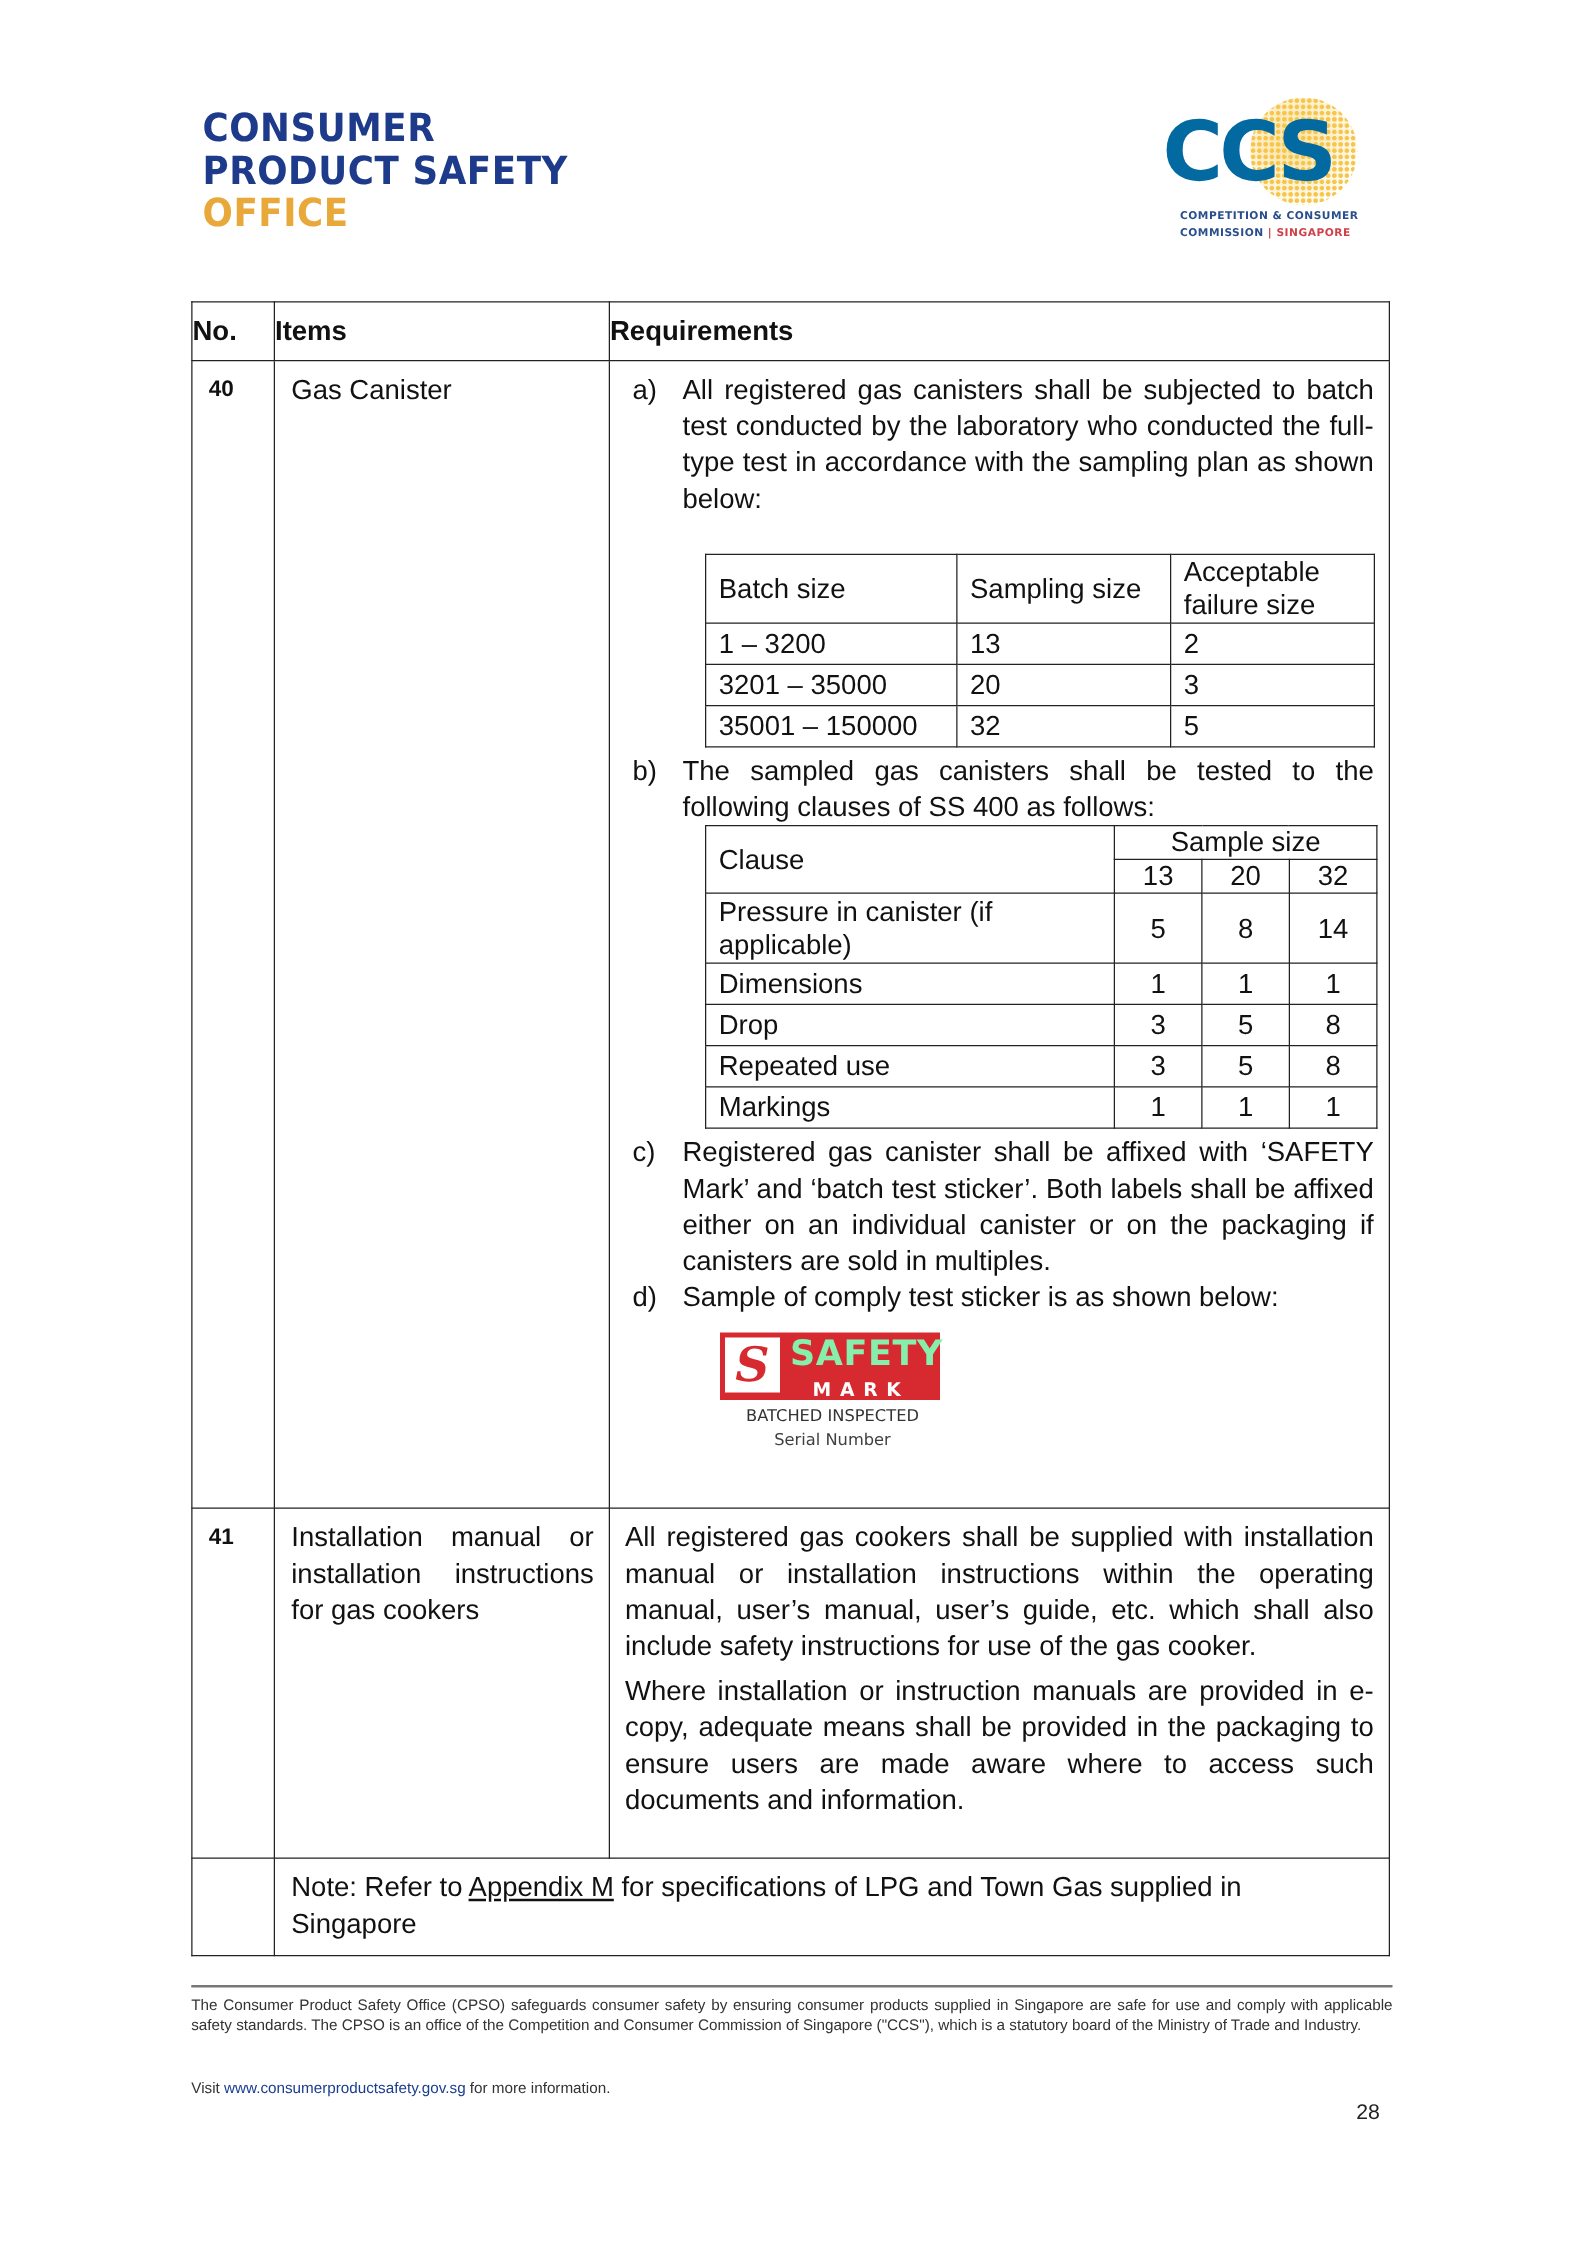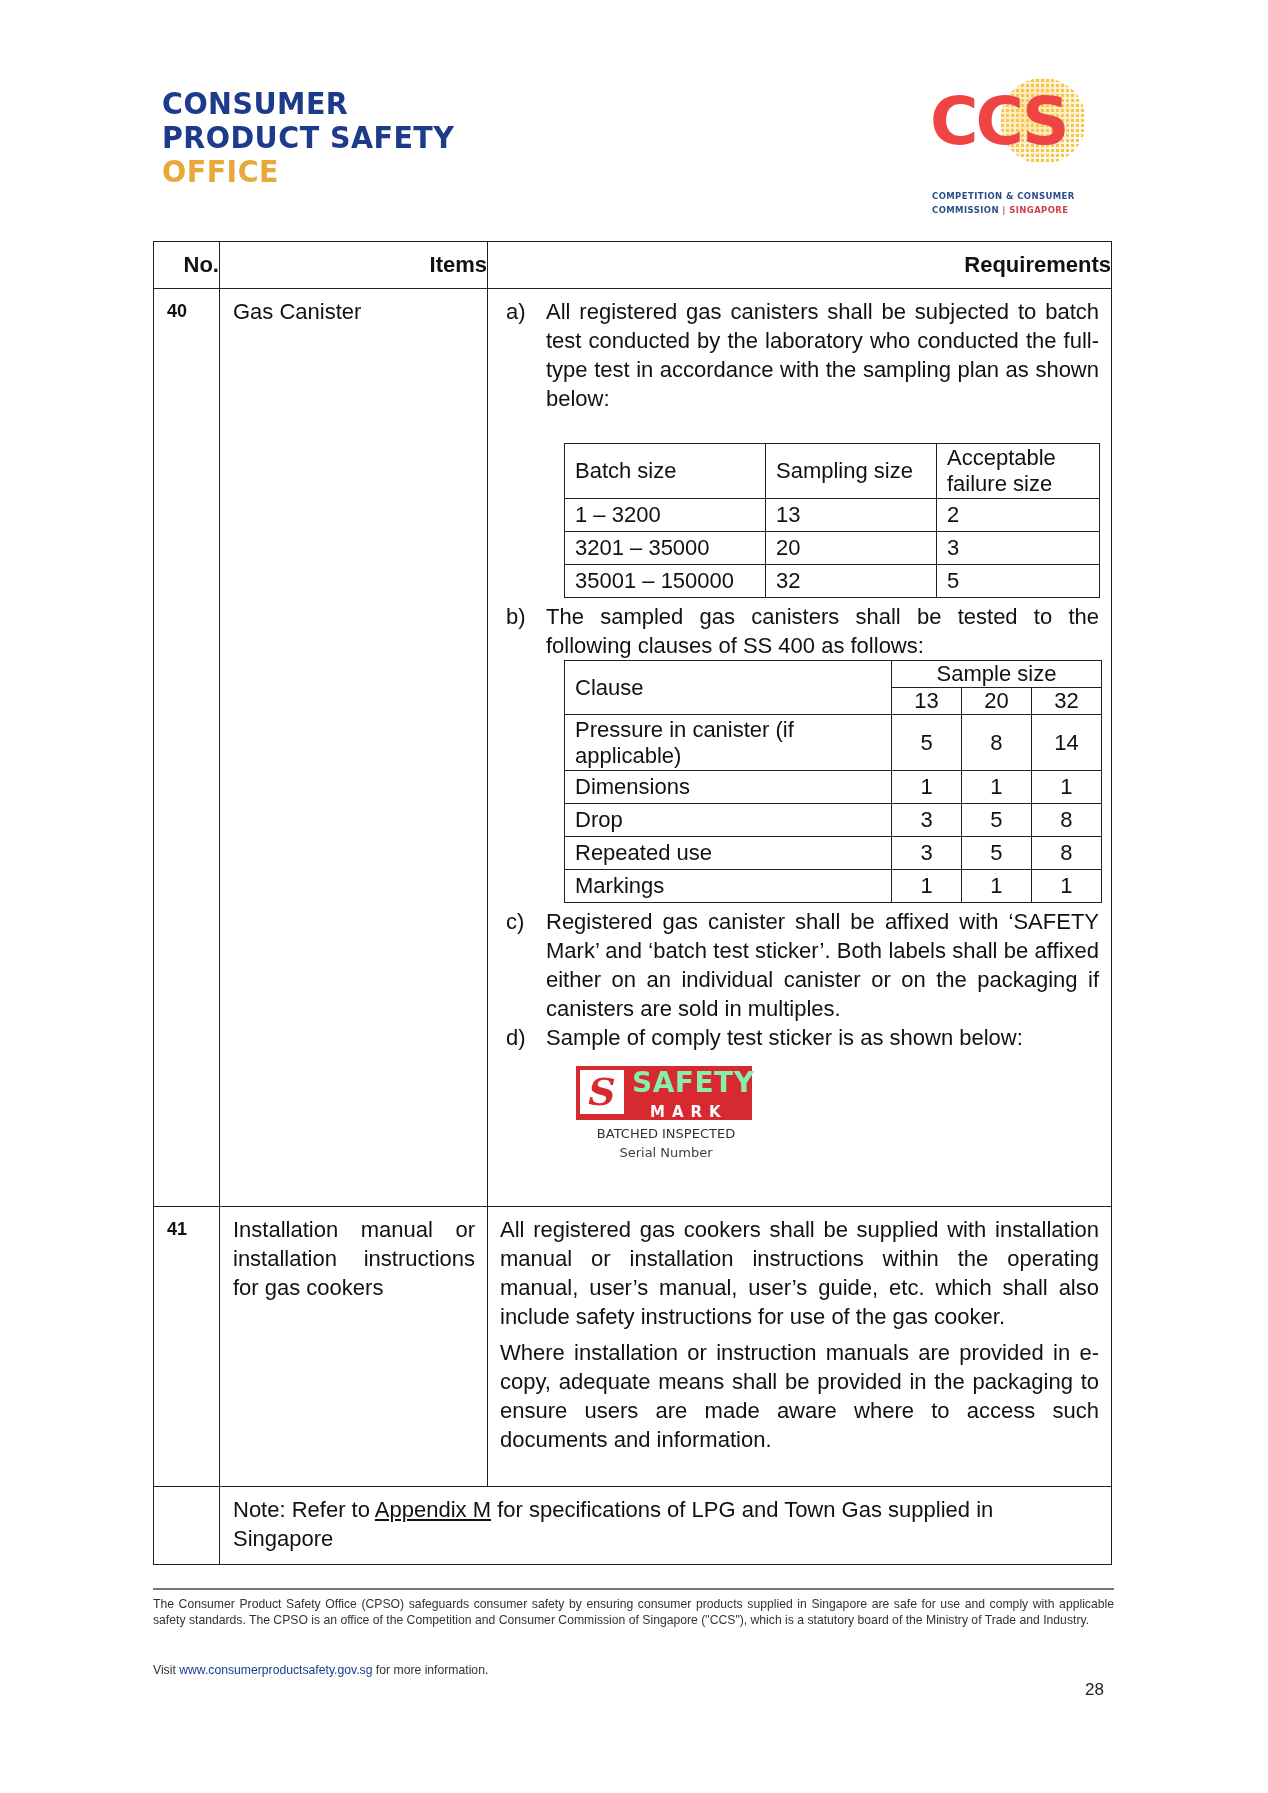--- a/index.html
+++ b/index.html
@@ -11,30 +11,30 @@
                font-family: "DejaVu Sans", sans-serif; font-weight: bold; font-size: 31px;
                letter-spacing: 0.5px; transform: scaleX(0.92); transform-origin: left top; }
   .cpso-logo .blue { color: #1e3a8a; display: block; }
   .cpso-logo .gold { color: #e8a93a; display: block; }
 
   .ccs-logo { position: absolute; left: 930px; top: 78px; width: 170px; height: 120px; }
   .ccs-dots { position: absolute; left: 70px; top: 0px; width: 86px; height: 86px; border-radius: 50%;
               background: radial-gradient(circle, #f6c64a 1.6px, transparent 1.8px) 0 0 / 5px 5px,
                           radial-gradient(circle at 40% 40%, rgba(250,200,80,0.55), rgba(250,220,140,0.15) 70%, transparent 72%); }
   .ccs-letters { position: absolute; left: 0; top: 0px; font-family: "DejaVu Sans", sans-serif;
-                 font-weight: bold; font-size: 66px; color: #ef4444; letter-spacing: -3px; line-height: 88px; text-align: right; }
-  .ccs-sub { position: absolute; left: 2px; top: 88px; font-family: "DejaVu Sans", sans-serif;
-             font-weight: bold; font-size: 8.5px; line-height: 14px; color: #2a4e8c; letter-spacing: 0.4px; white-space: nowrap; margin-top: 23px; }
+                 font-weight: bold; font-size: 66px; color: #0369a1; letter-spacing: -3px; line-height: 88px; text-align: right; }
+  .ccs-sub { position: absolute; left: 14px; top: 88px; font-family: "DejaVu Sans", sans-serif;
+             font-weight: bold; font-size: 8.5px; line-height: 14px; color: #2a4e8c; letter-spacing: 0.4px; white-space: nowrap; }
   .ccs-sub .red { color: #d0404a; }
 
   
   .main-table { position: absolute; left: 153px; top: 241px; width: 959px;
                 border-collapse: collapse; table-layout: fixed; }
   .main-table td, .main-table th { border: 1.5px solid #222; vertical-align: top; padding: 0; }
-  .main-table th { height: 46px; font-size: 22px; font-weight: bold; text-align: right; vertical-align: middle; }
+  .main-table th { height: 46px; font-size: 22px; font-weight: bold; text-align: left; vertical-align: middle; }
   .col-no { width: 66px; }
   .col-item { width: 268px; }
   .no-cell { font-weight: bold; font-size: 18px; padding: 12px 0 0 13px !important; }
   .item-cell { font-size: 22px; line-height: 29px; padding: 8px 12px 0 13px !important; text-align: justify; }
   .req-cell { font-size: 22px; line-height: 29px; padding: 8px 12px 8px 18px !important; }
 
   .clause { display: flex; text-align: justify; }
   .clause .lbl { width: 40px; flex: 0 0 40px; }
   .clause .txt { flex: 1; }
 

